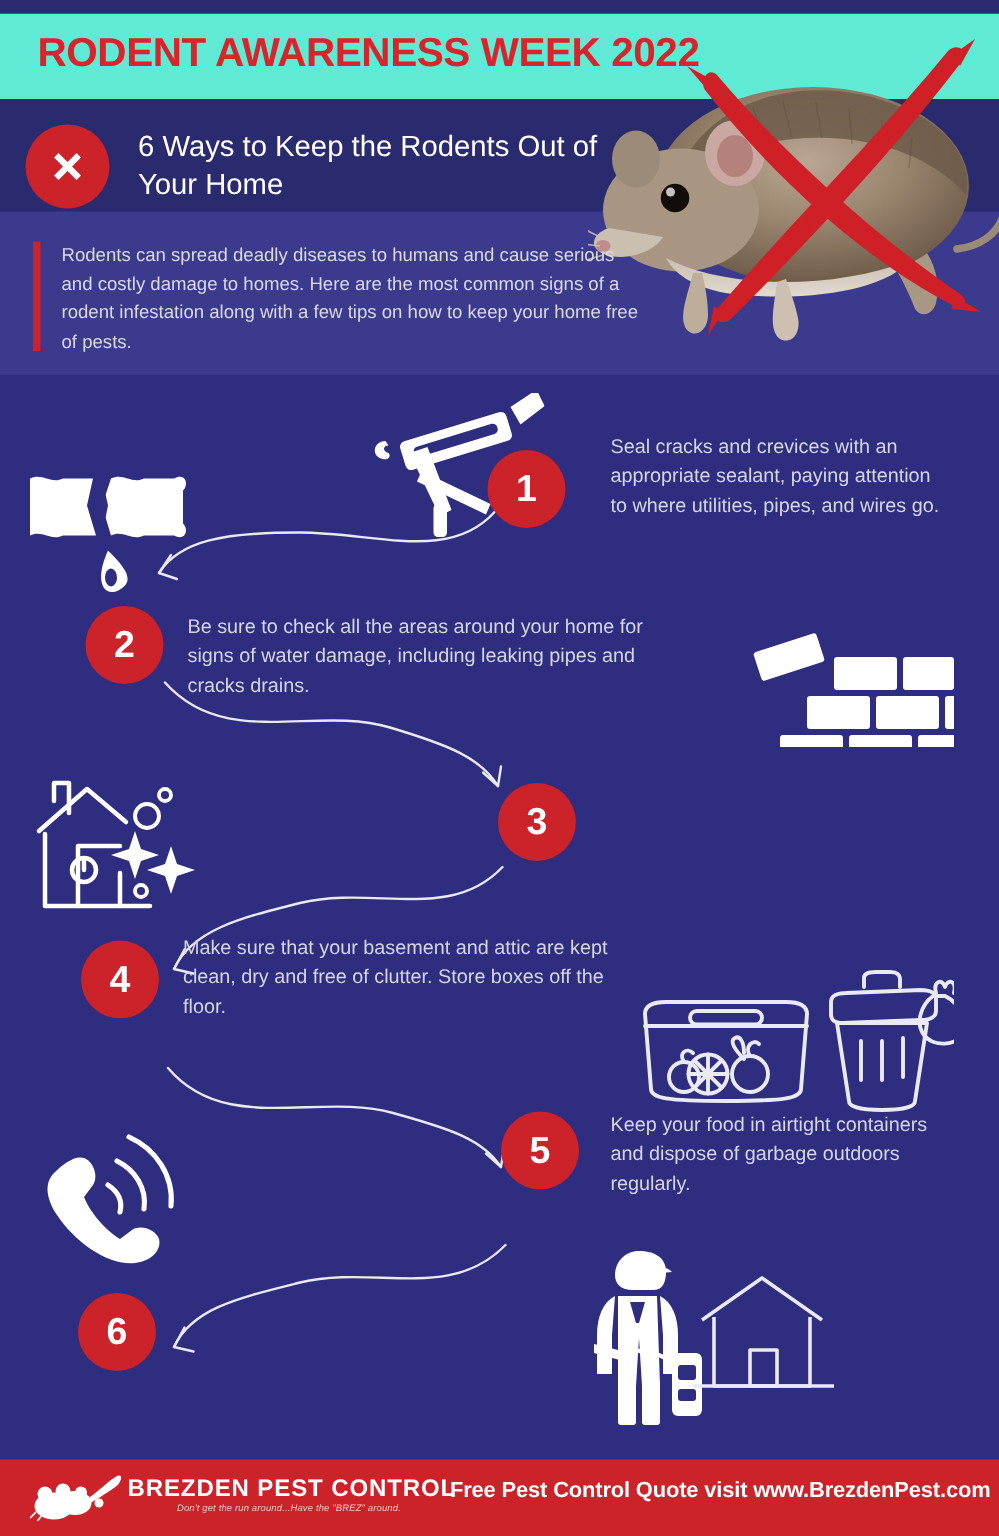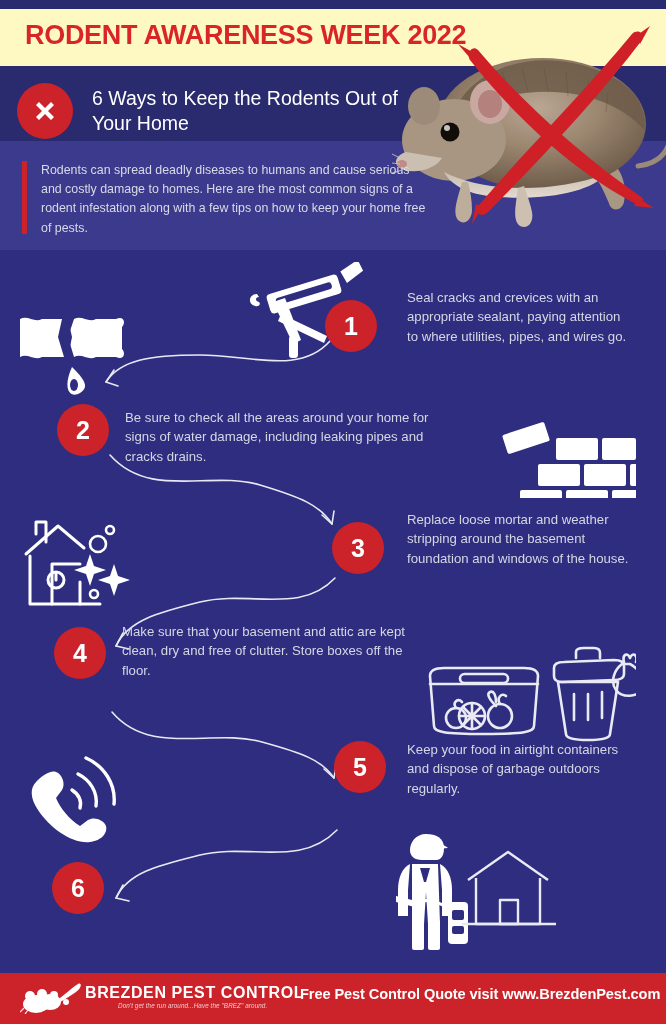--- a/index.html
+++ b/index.html
@@ -27,21 +27,21 @@
     top: 0; left: 0;
     width: 666px; height: 9px;
     background: #2a2a6e;
     z-index: 6;
   }
 
   .title-band {
     position: absolute;
     top: 9px; left: 0;
     width: 666px; height: 57px;
-    background: #fef9c3;
+    background: #5eead4;
     z-index: 3;
   }
 
   .title-band .title {
     position: absolute;
     left: 25px; top: 11px;
     font-size: 27px;
     font-weight: bold;
     letter-spacing: -0.3px;
     color: #d9242b;
@@ -341,21 +341,20 @@
         <rect x="38" y="46" width="42" height="22" rx="2"></rect>
         <rect x="84" y="46" width="42" height="22" rx="2"></rect>
         <rect x="130" y="46" width="8" height="22" rx="2"></rect>
         <rect x="20" y="72" width="42" height="22" rx="2"></rect>
         <rect x="66" y="72" width="42" height="22" rx="2"></rect>
         <rect x="112" y="72" width="28" height="22" rx="2"></rect>
       </g>
     </svg>
   </div>
   <div class="num-circle" style="left:332px; top:522px;">3</div>
-  <div class="step-text" style="left:407px; top:510px; width:228px;">Replace loose mortar and weather stripping around the basement foundation and windows of the house.</div>
 
   <div class="icon-art" style="left:22px; top:518px;">
     <svg width="128" height="90" viewBox="0 0 128 90">
       <g stroke="#ffffff" stroke-width="3" fill="none" stroke-linecap="round" stroke-linejoin="round">
         <path d="M4 36 L36 8 L62 30"></path>
         <path d="M14 16 L14 4 L24 4 L24 24"></path>
         <path d="M8 38 L8 86 L78 86"></path>
         <path d="M30 86 L30 46 L58 46"></path>
         <circle cx="34" cy="62" r="8"></circle>
         <path d="M34 62 L34 56"></path>

